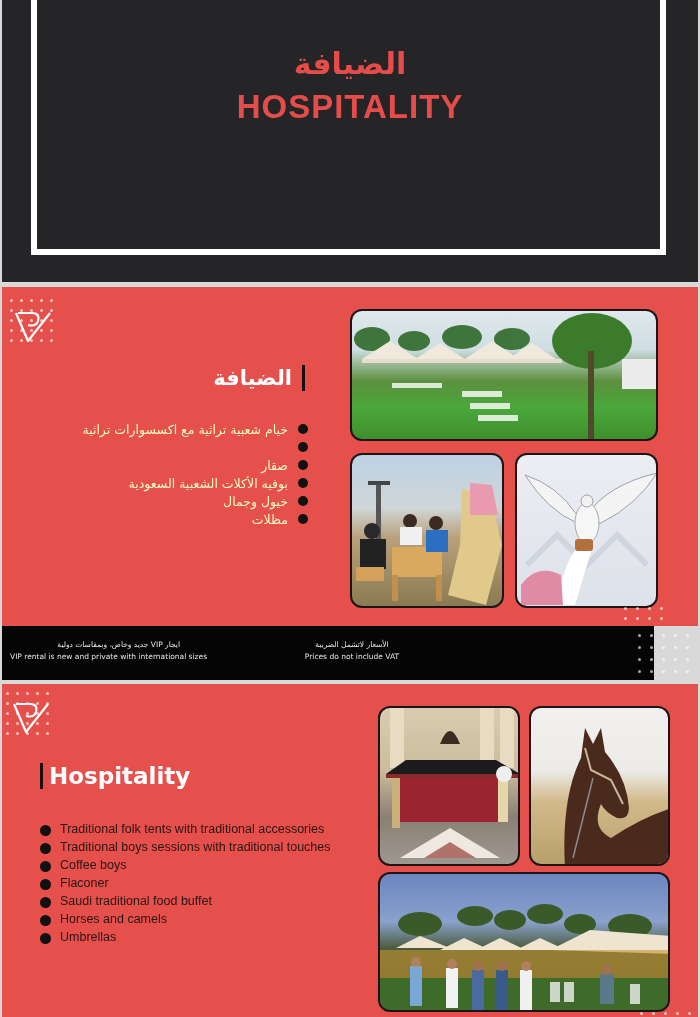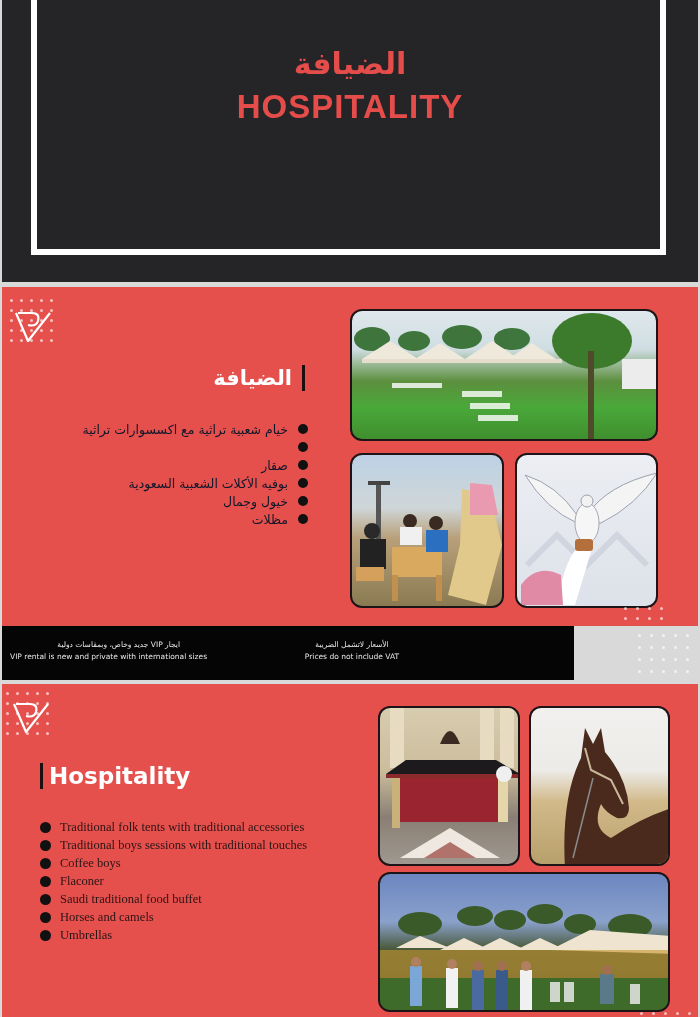--- a/index.html
+++ b/index.html
@@ -51,45 +51,45 @@
   }
   .title-bar { width: 3px; height: 26px; background: #1b0f0f; }
   .title-ar-text { color: #ffffff; font-size: 21px; font-weight: bold; }
 
   .list-ar {
     position: absolute; right: 390px; top: 133px; direction: rtl;
     list-style: none;
   }
   .list-ar li {
     display: flex; align-items: center; gap: 10px; height: 18px;
-    color: #0f172a; font-size: 12.5px;
+    color: #fef9c3; font-size: 12.5px;
   }
   .bullet { width: 10px; height: 10px; border-radius: 50%; background: #111; flex: 0 0 auto; }
 
   .photo {
     position: absolute; border: 2px solid #1c1416; border-radius: 12px; overflow: hidden;
   }
 
   
   .footer-bar {
-    position: absolute; left: 2px; top: 626px; width: 572px; height: 54px; background: #050505;
+    position: absolute; left: 2px; top: 626px; width: 652px; height: 54px; background: #050505;
   }
   .footer-left { position: absolute; left: 8px; top: 13px; color: #e8e8e8; font-size: 7.5px; line-height: 12px; }
   .footer-left .ar { direction: rtl; text-align: right; width: 170px; }
   .footer-mid { position: absolute; left: 300px; top: 13px; color: #e8e8e8; font-size: 7.5px; line-height: 12px; text-align: center; width: 100px; }
 
   
   .title-en {
     position: absolute; left: 38px; top: 79px; display: flex; align-items: center; gap: 6px;
   }
   .title-en-text { color: #ffffff; font-size: 23px; font-weight: bold; font-family: "DejaVu Sans", sans-serif; }
   .list-en { position: absolute; left: 38px; top: 134px; list-style: none; }
   .list-en li {
-    display: flex; align-items: center; gap: 9px; height: 18px;
-    color: #2a1414; font-size: 12.5px; font-family: Liberation Serif, serif;
+    display: flex; align-items: flex-end; gap: 9px; height: 18px;
+    color: #2a1414; font-size: 12.5px; font-family: Liberation Sans, sans-serif;
   }
   .list-en .bullet { width: 11px; height: 11px; }
 </style>
 </head>
 <body>
 
 <section class="cover">
   <div class="cover-frame"></div>
   <div class="cover-ar">الضيافة</div>
   <div class="cover-en">HOSPITALITY</div>

